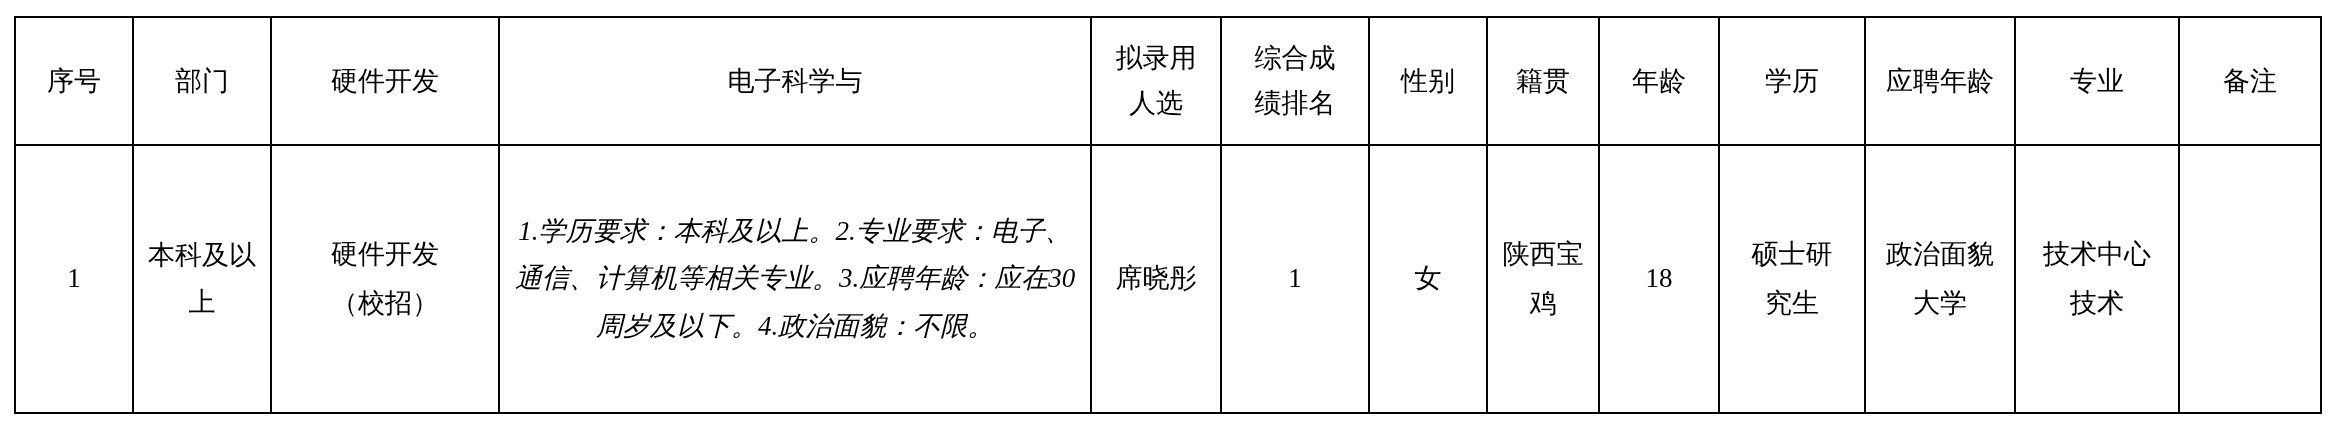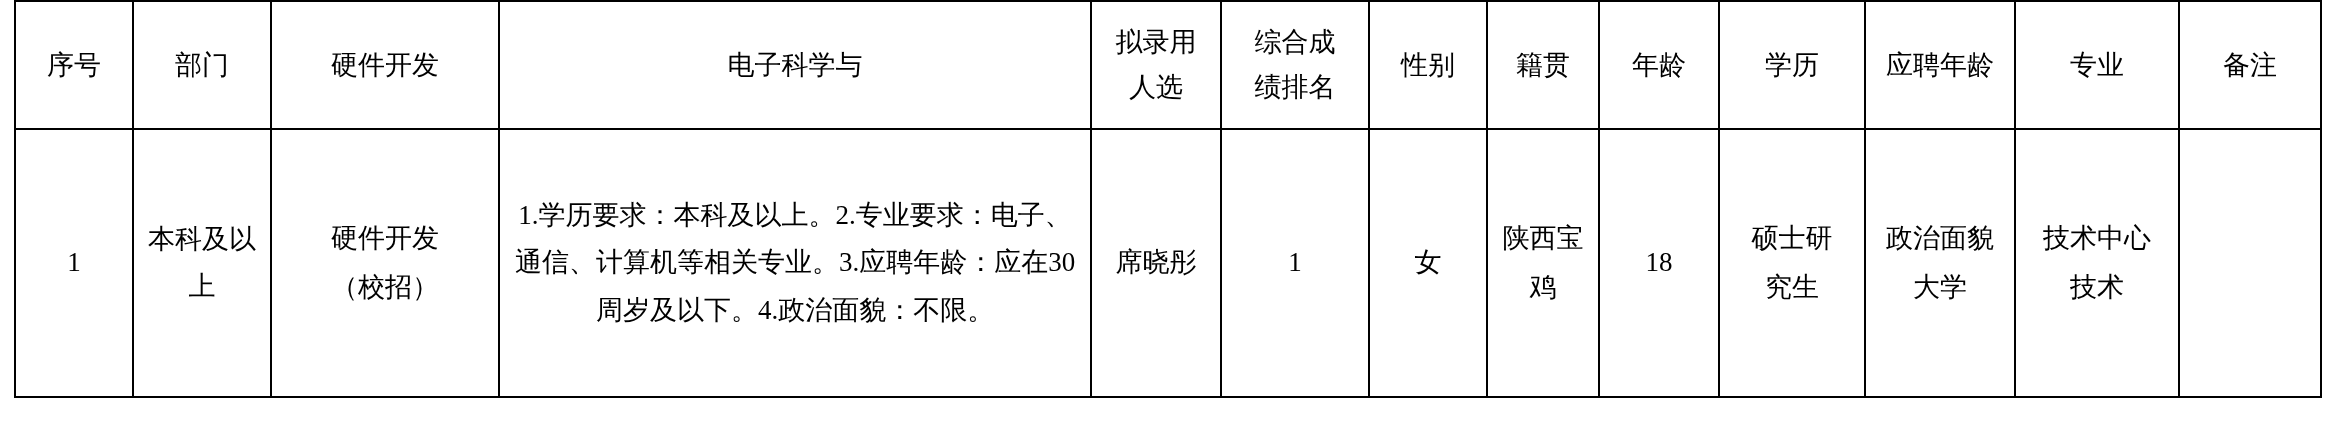--- a/index.html
+++ b/index.html
@@ -17,20 +17,21 @@
   .page {
     position: relative;
     width: 2337px;
     height: 444px;
     box-sizing: border-box;
   }
   table.recruit-table {
     border-collapse: collapse;
     table-layout: fixed;
     margin-left: 14px;
+    margin-top: 16px;
     width: 2306px;
   }
   table.recruit-table td,
   table.recruit-table th {
     border: 2px solid #000000;
     padding: 6px 10px;
     vertical-align: middle;
     text-align: center;
     font-weight: normal;
     font-size: 27px;
@@ -42,20 +43,21 @@
     font-size: 28px;
   }
   tbody td {
     height: 268px;
   }
   td.req-cell {
     text-align: left;
     padding: 10px 14px 10px 16px;
     line-height: 1.9;
     font-size: 27px;
+    font-style: italic;
   }
   .hdr-two-line {
     display: block;
     line-height: 1.65;
   }
   .cell-wrap {
     display: block;
     line-height: 1.8;
   }
   

